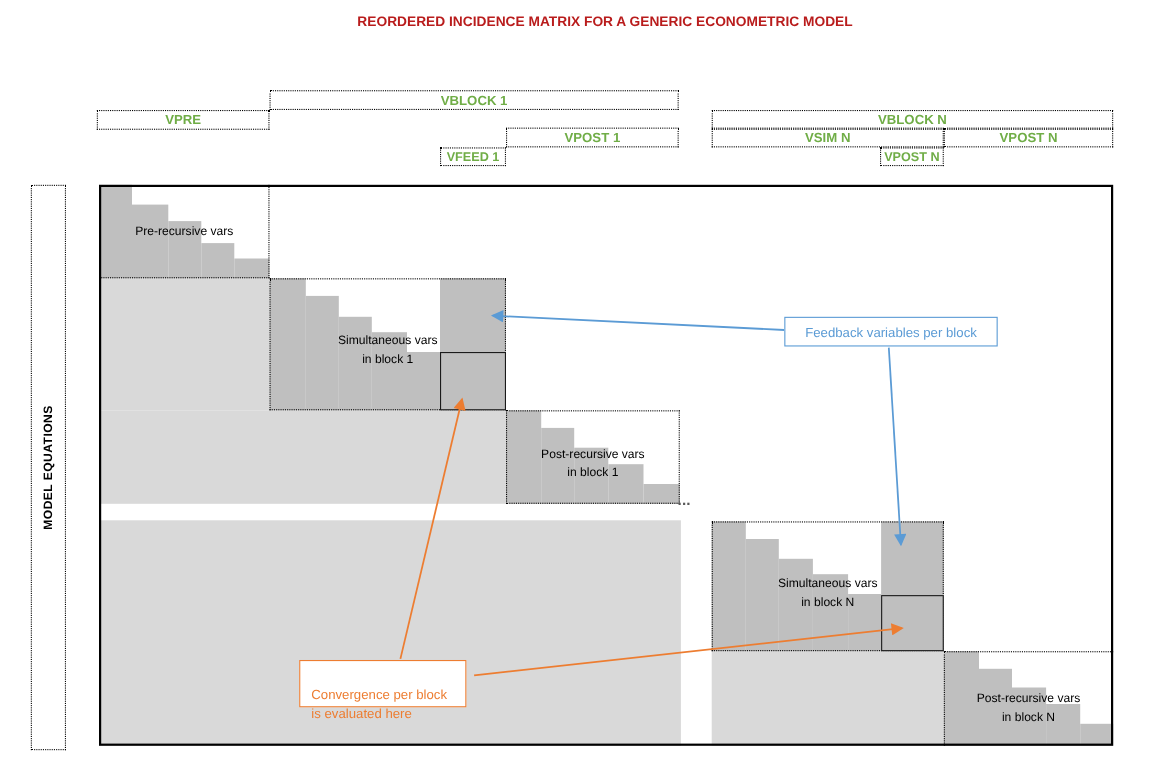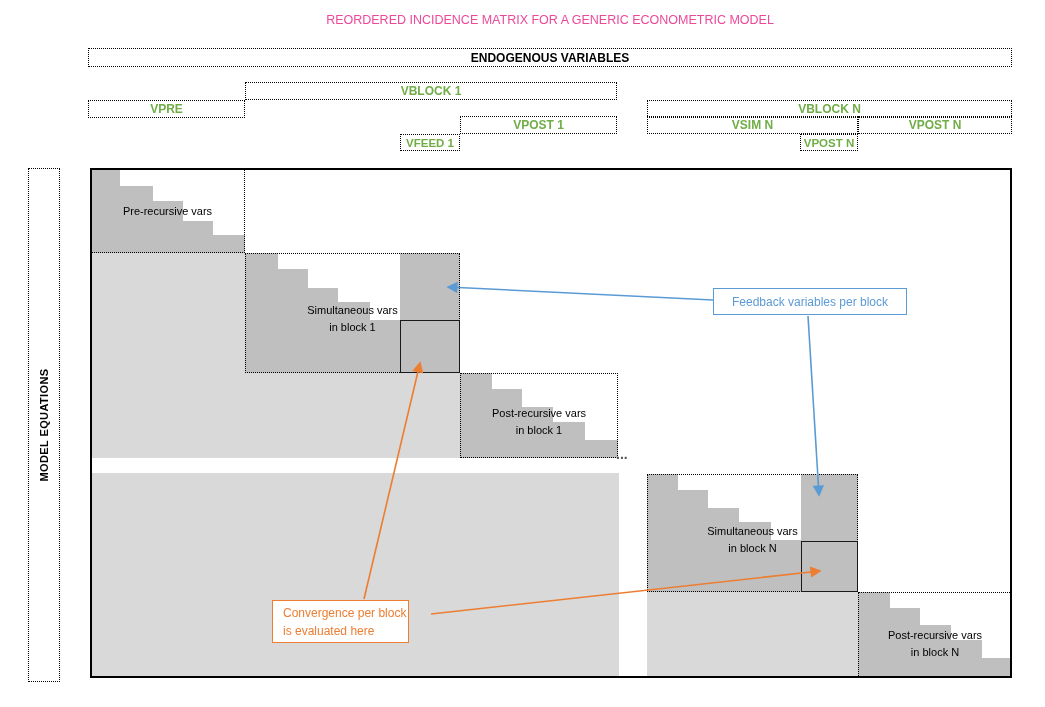--- a/index.html
+++ b/index.html
@@ -1,19 +1,19 @@
 <!DOCTYPE html>
 <html style="--dark-gray: #BFBFBF; --light-gray: #D9D9D9; --green: #70AD47; --blue: #5B9BD5; --orange: #ED7D31;"><head>
 <meta charset="utf-8">
 <style>
   html,body{margin:0;padding:0;background:#fff;}
   #canvas{position:relative;width:1045px;height:707px;background:#fff;
           font-family:"Liberation Sans",sans-serif;overflow:hidden;}
   .title{position:absolute;left:88px;top:13px;width:924px;text-align:center;
-         font-weight:normal;font-size:12.5px;color:#ec4899;}
+         font-weight:bold;font-size:12.5px;color:#b91c1c;}
   .hdr-box{position:absolute;box-sizing:border-box;border:1px dotted #000;
            text-align:center;font-weight:bold;font-size:12px;color:#000;
            display:flex;align-items:center;justify-content:center;}
   .hdr-green{color:var(--green);}
   .vlabel-box{position:absolute;left:28px;top:168px;width:32px;height:514px;
               box-sizing:border-box;border:1px dotted #000;}
   .vlabel-box span{position:absolute;left:50%;top:50%;
               transform:translate(-50%,-50%) rotate(-90deg);white-space:nowrap;
               font-weight:bold;font-size:11px;letter-spacing:.4px;color:#000;}
   #matrix{position:absolute;left:90px;top:168px;width:922px;height:510px;}
@@ -26,33 +26,30 @@
   .sq{position:absolute;box-sizing:border-box;background:var(--dark-gray);border:1px solid #1a1a1a;}
   .blk-label{position:absolute;font-weight:normal;font-size:11px;line-height:17px;
              text-align:center;color:#000;}
   .ellipsis{position:absolute;left:616px;top:446px;font-weight:bold;font-size:14px;color:#595959;}
   #arrow-layer{position:absolute;left:0;top:0;z-index:5;pointer-events:none;}
   .callout{position:absolute;box-sizing:border-box;background:#fff;z-index:6;font-size:12px;}
   .callout.blue{border:1px solid var(--blue);color:var(--blue);
                 left:713px;top:288px;width:194px;height:27px;
                 display:flex;align-items:center;justify-content:center;}
   .callout.orange{border:1px solid var(--orange);color:var(--orange);
-                left:272px;top:600px;width:137px;height:43px;
-                padding:3px 0 0 10px;line-height:18px;text-align:left;}
+                left:272px;top:600px;width:152px;height:43px;
+                padding:21px 0 0 10px;line-height:18px;text-align:left;}
 </style>
 </head>
 <body>
 
 <div id="canvas">
 
   <div class="title">REORDERED INCIDENCE MATRIX FOR A GENERIC ECONOMETRIC MODEL</div>
 
-  <div class="hdr-box" style="left:88px;top:48px;width:924px;height:19px;">
-    <span>ENDOGENOUS VARIABLES</span>
-  </div>
 
   <div class="hdr-box hdr-green" style="left:245px;top:82px;width:372px;height:18px;">
     <span>VBLOCK 1</span>
   </div>
   <div class="hdr-box hdr-green" style="left:647px;top:100px;width:365px;height:18px;">
     <span>VBLOCK N</span>
   </div>
 
   <div class="hdr-box hdr-green" style="left:88px;top:100px;width:157px;height:18px;">
     <span>VPRE</span>

